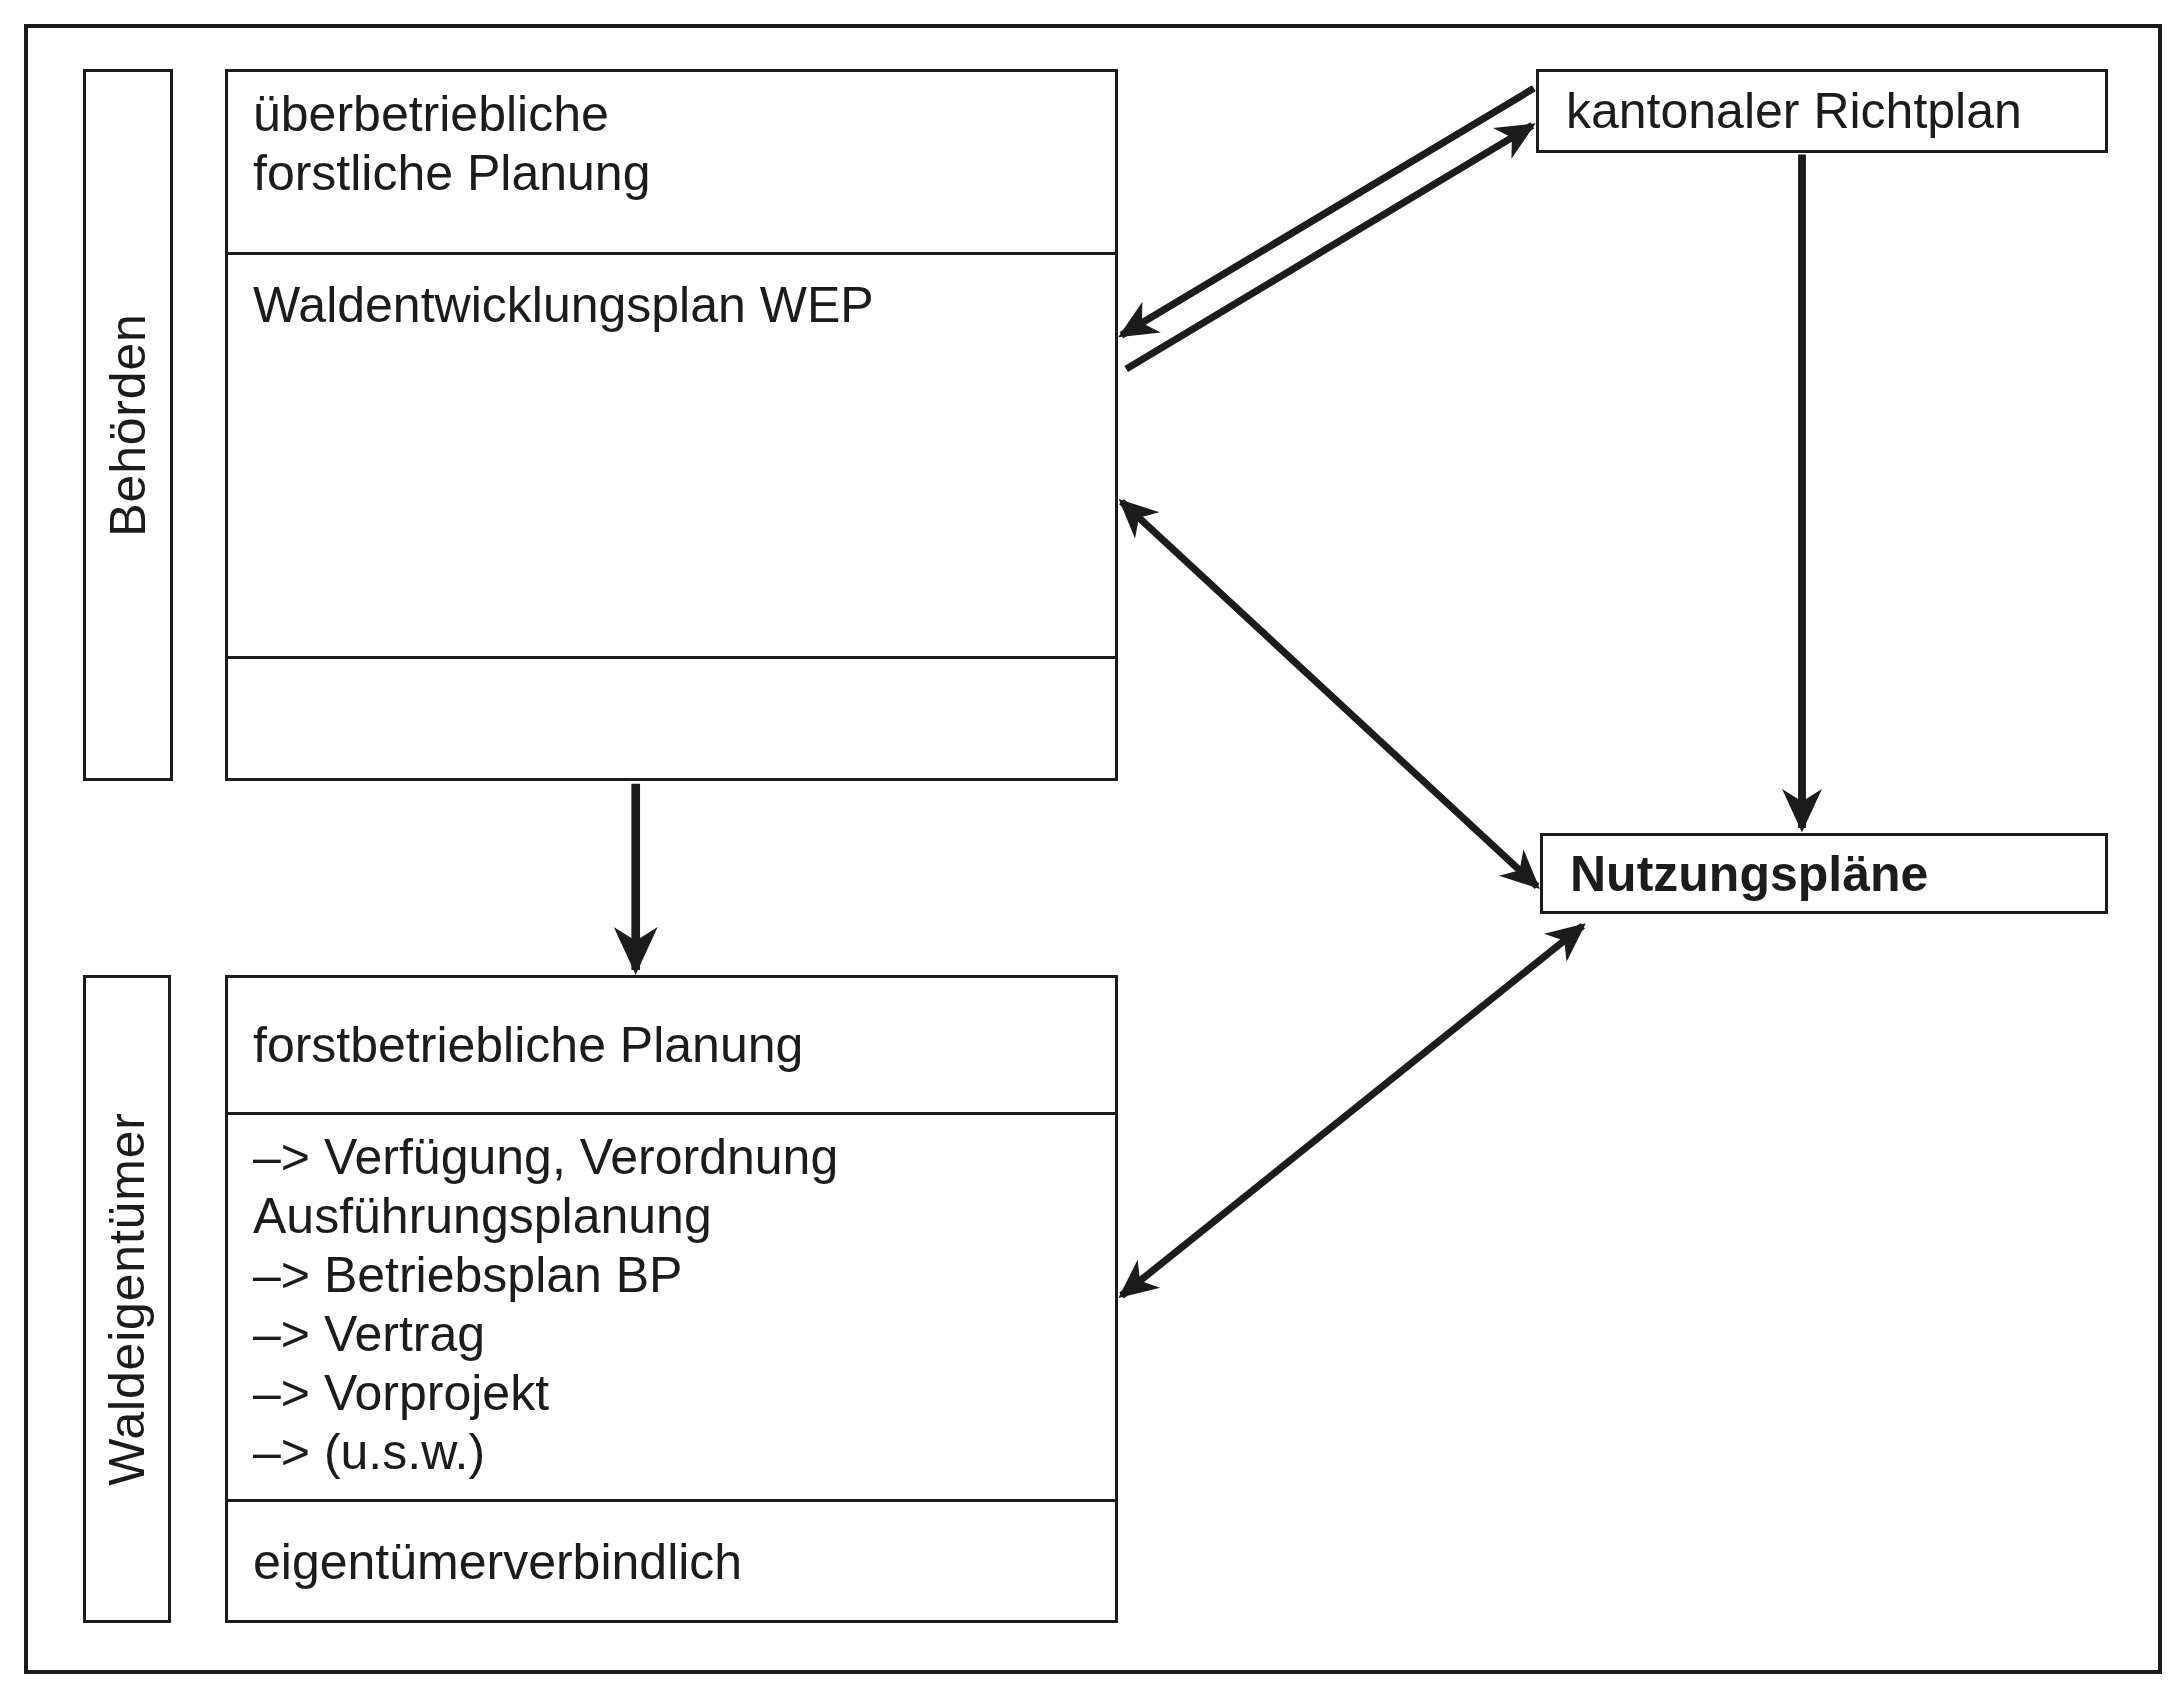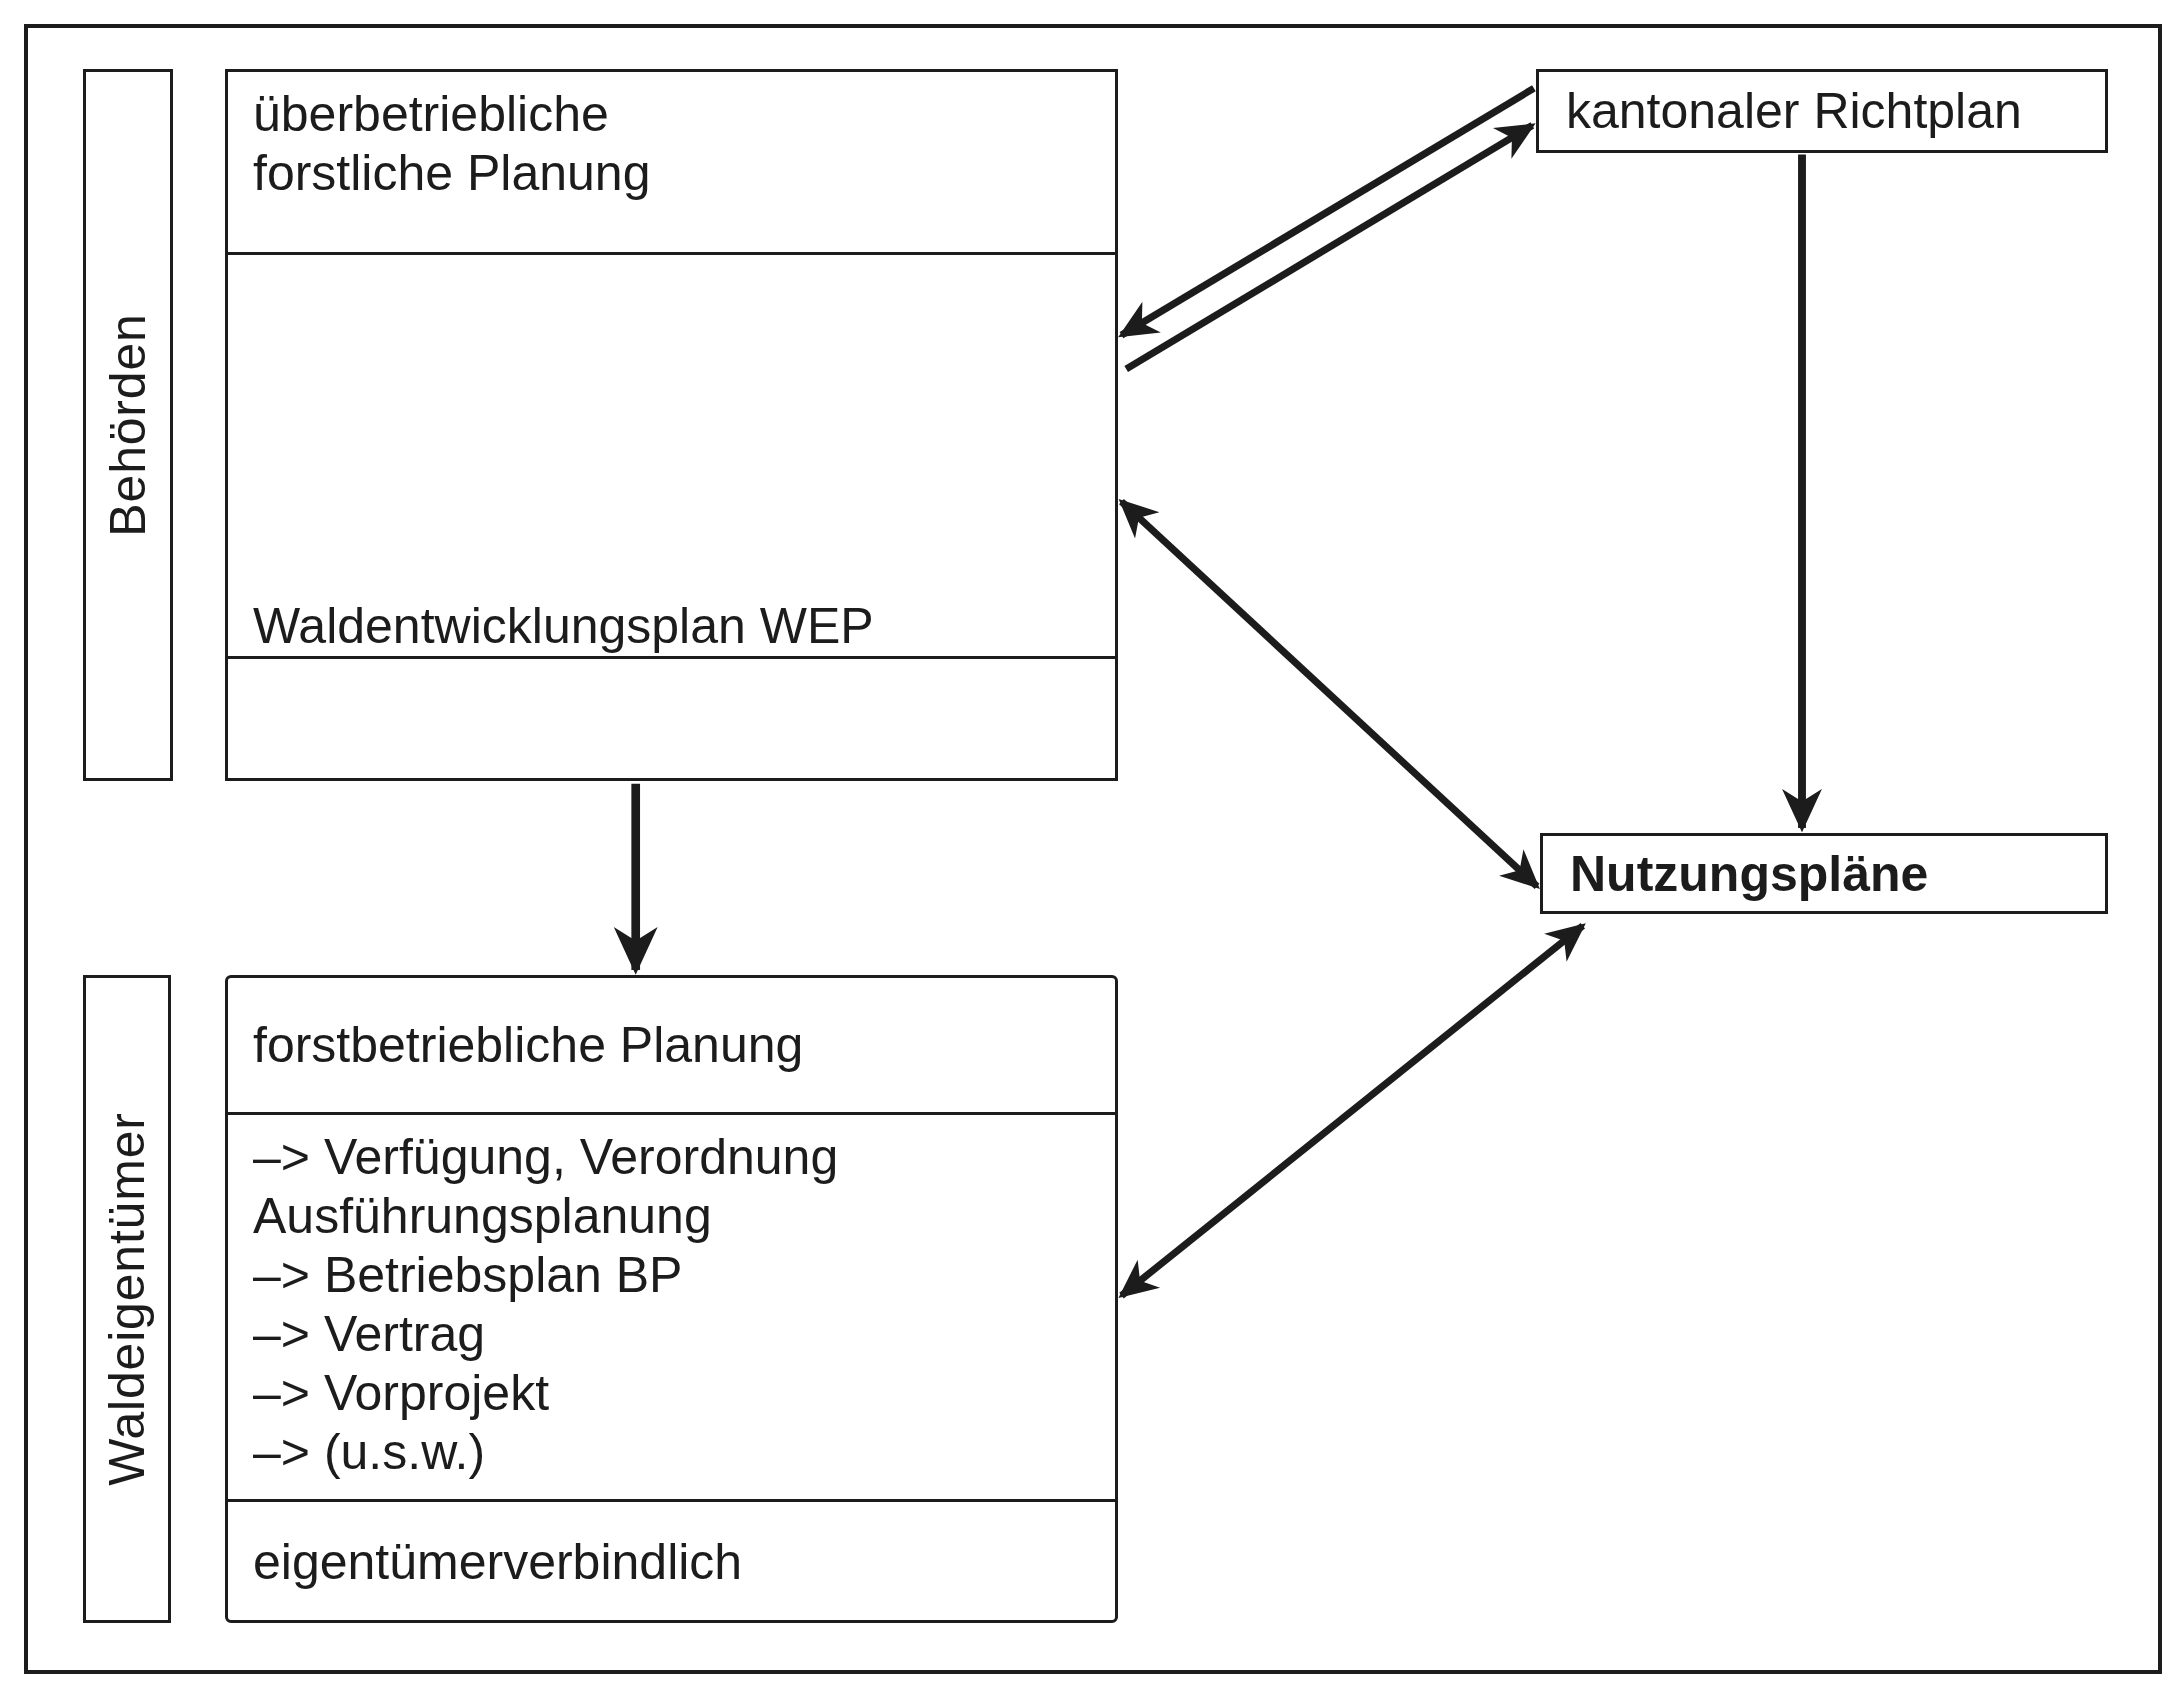--- a/index.html
+++ b/index.html
@@ -42,21 +42,21 @@
     left: 0;
     right: 0;
     box-sizing: border-box;
     display: flex;
     flex-direction: column;
     justify-content: center;
     padding-left: 25px;
     font-size: 50px;
     line-height: 59px;
   }
-  .section.top-align { justify-content: flex-end; padding-top: 20.5px; }
+  .section.top-align { justify-content: flex-start; padding-top: 20.5px; }
   .divider {
     position: absolute;
     left: 0;
     right: 0;
     height: 0;
     border-top: 3.2px solid #1c1c1c;
   }
   .label-box {
     border: 3.2px solid #1c1c1c;
     background: #ffffff;
@@ -118,21 +118,21 @@
       <div>überbetriebliche</div>
       <div>forstliche Planung</div>
     </div>
     <div class="divider" style="top:180px;"></div>
     <div class="section top-align" style="top:183px; height:401px;">
       <div>Waldentwicklungsplan WEP</div>
     </div>
     <div class="divider" style="top:584px;"></div>
   </div>
 
-  <div class="abs box" style="left:225px; top:975px; width:893px; height:648px;border-radius:6px;">
+  <div class="abs box" style="left:225px; top:975px; width:893px; height:648px;">
     <div class="section" style="top:0; height:134px;">
       <div>forstbetriebliche Planung</div>
     </div>
     <div class="divider" style="top:134px;"></div>
     <div class="section" style="top:137px; height:380px;">
       <div>–&gt; Verfügung, Verordnung</div>
       <div>Ausführungsplanung</div>
       <div>–&gt; Betriebsplan BP</div>
       <div>–&gt; Vertrag</div>
       <div>–&gt; Vorprojekt</div>

